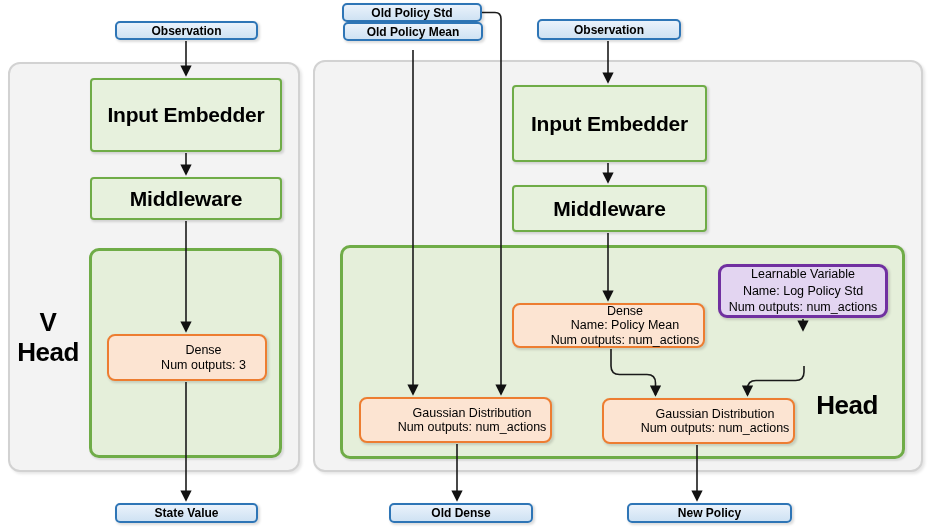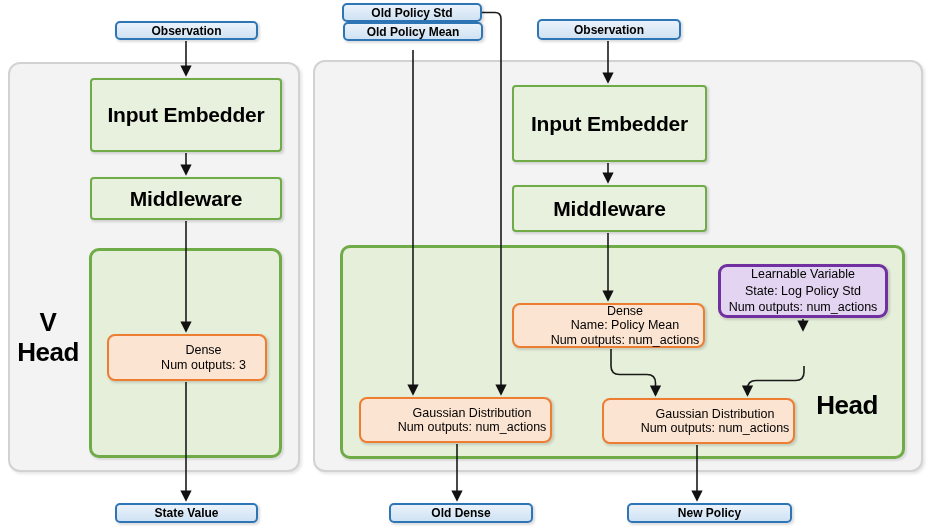--- a/index.html
+++ b/index.html
@@ -123,21 +123,21 @@
   <div class="abs node green-box" style="left:512px;top:85px;width:195px;height:77px;">
     <span>Input Embedder</span>
   </div>
 
   <div class="abs node green-box" style="left:512px;top:185px;width:195px;height:47px;">
     <span>Middleware</span>
   </div>
 
   <div class="abs node purple-box" style="left:718px;top:264px;width:170px;height:54px;">
     <span class="title">Learnable Variable</span>
-    <span>State: Log Policy Std</span>
+    <span>Name: Log Policy Std</span>
     <span>Num outputs: num_actions</span>
   </div>
 
   <div class="abs node orange-box" style="left:512px;top:303px;width:193px;height:45px;">
     <span class="title">Dense</span>
     <span>Name: Policy Mean</span>
     <span>Num outputs: num_actions</span>
   </div>
 
 

